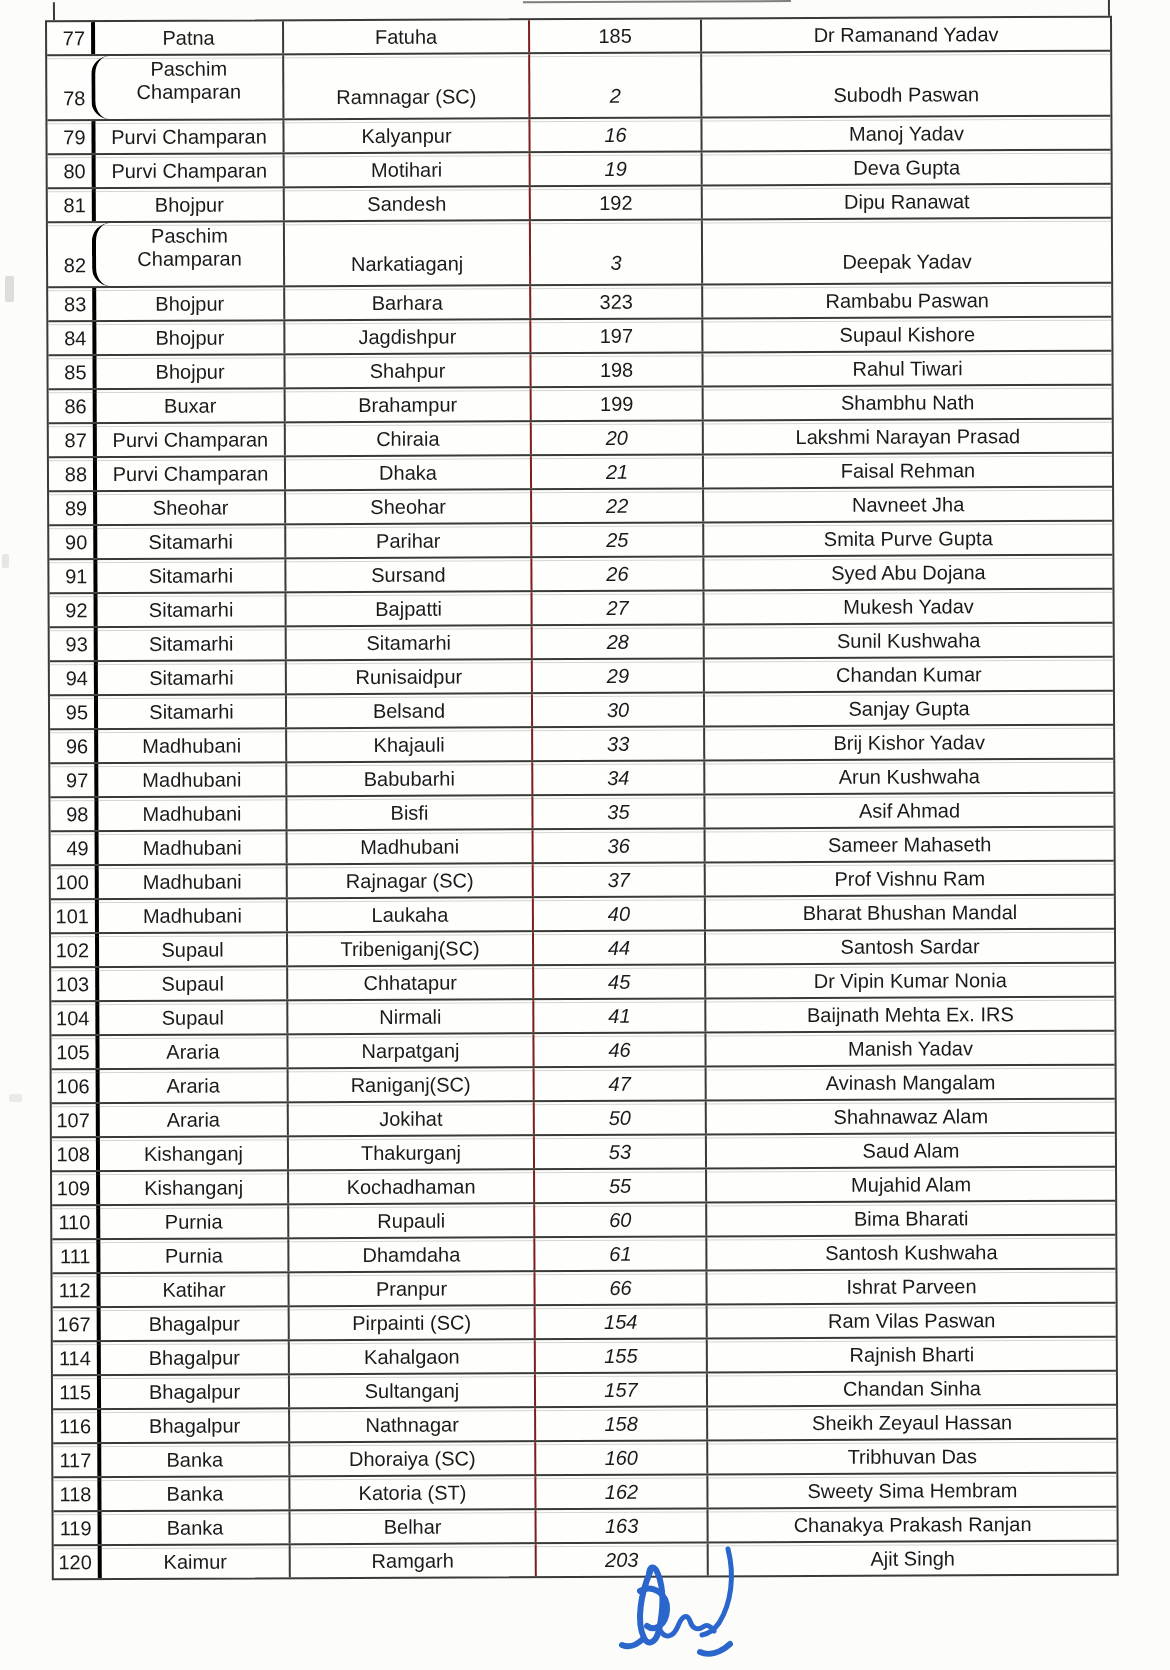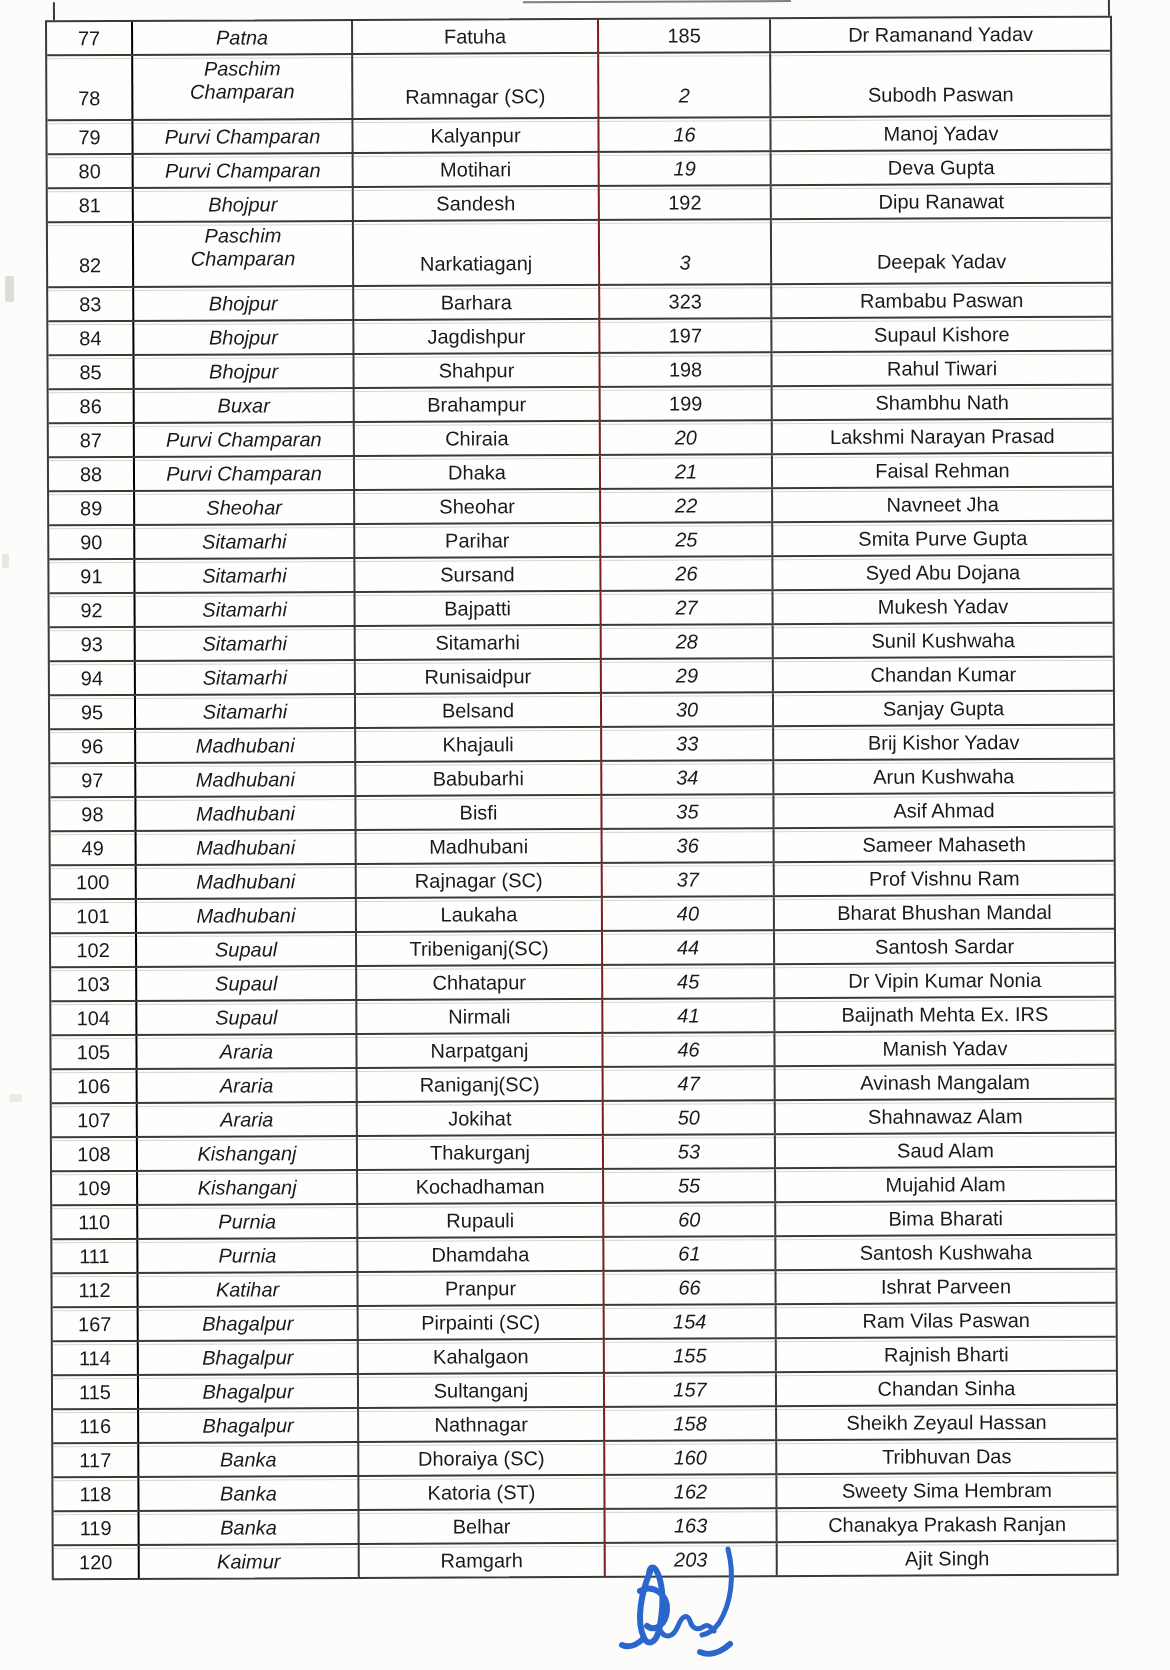--- a/index.html
+++ b/index.html
@@ -31,28 +31,28 @@
     content:""; position:absolute; left:-2px; right:-2px; top:2px; height:1px;
     background:rgba(95,95,88,0.26); pointer-events:none;
   }
   .row:first-child::after { display:none; }
   .row.tall { min-height:56px; }
 
   .cell {
     box-sizing:border-box; display:flex; align-items:center; justify-content:center;
     text-align:center; font-size:20px; line-height:1.15; padding:2px 6px;
   }
-  .c-serial       { width:84px; }
-  .c-district     { width:220px; border-left:2px solid #000000;font-style:italic; }
+  .c-serial       { width:44px;justify-content:flex-end; }
+  .c-district     { width:191px; border-left:4px solid #000000; }
   .c-constituency { width:246px; border-left:2px solid #3a3a38; }
   .c-number       { width:172px; border-left:2px solid #7f1d1d; }
   .c-candidate    { flex:1;      border-left:2px solid #3a3a38; }
 
   .row.tall .cell { align-items:flex-end; padding-bottom:9px; }
-  .row.tall .c-district { align-items:center; padding-bottom:15px; }
+  .row.tall .c-district { align-items:center; padding-bottom:15px;border-radius:18px; }
   .row.tall .c-district span { display:inline-block; max-width:150px; }
 
   .c-number span.italic { font-style:italic; }
   .c-candidate span.bold { font-weight:normal; }
 
   
   .stub { position:absolute; background:#3a3a38; }
   .stub-left  { left:8px;    top:-18px; width:2px;  height:18px; }
   .stub-right { left:1063px; top:-18px; width:2px;  height:18px; }
   .stub-top   { left:478px;  top:-17px; width:268px; height:2px; opacity:.65; }

